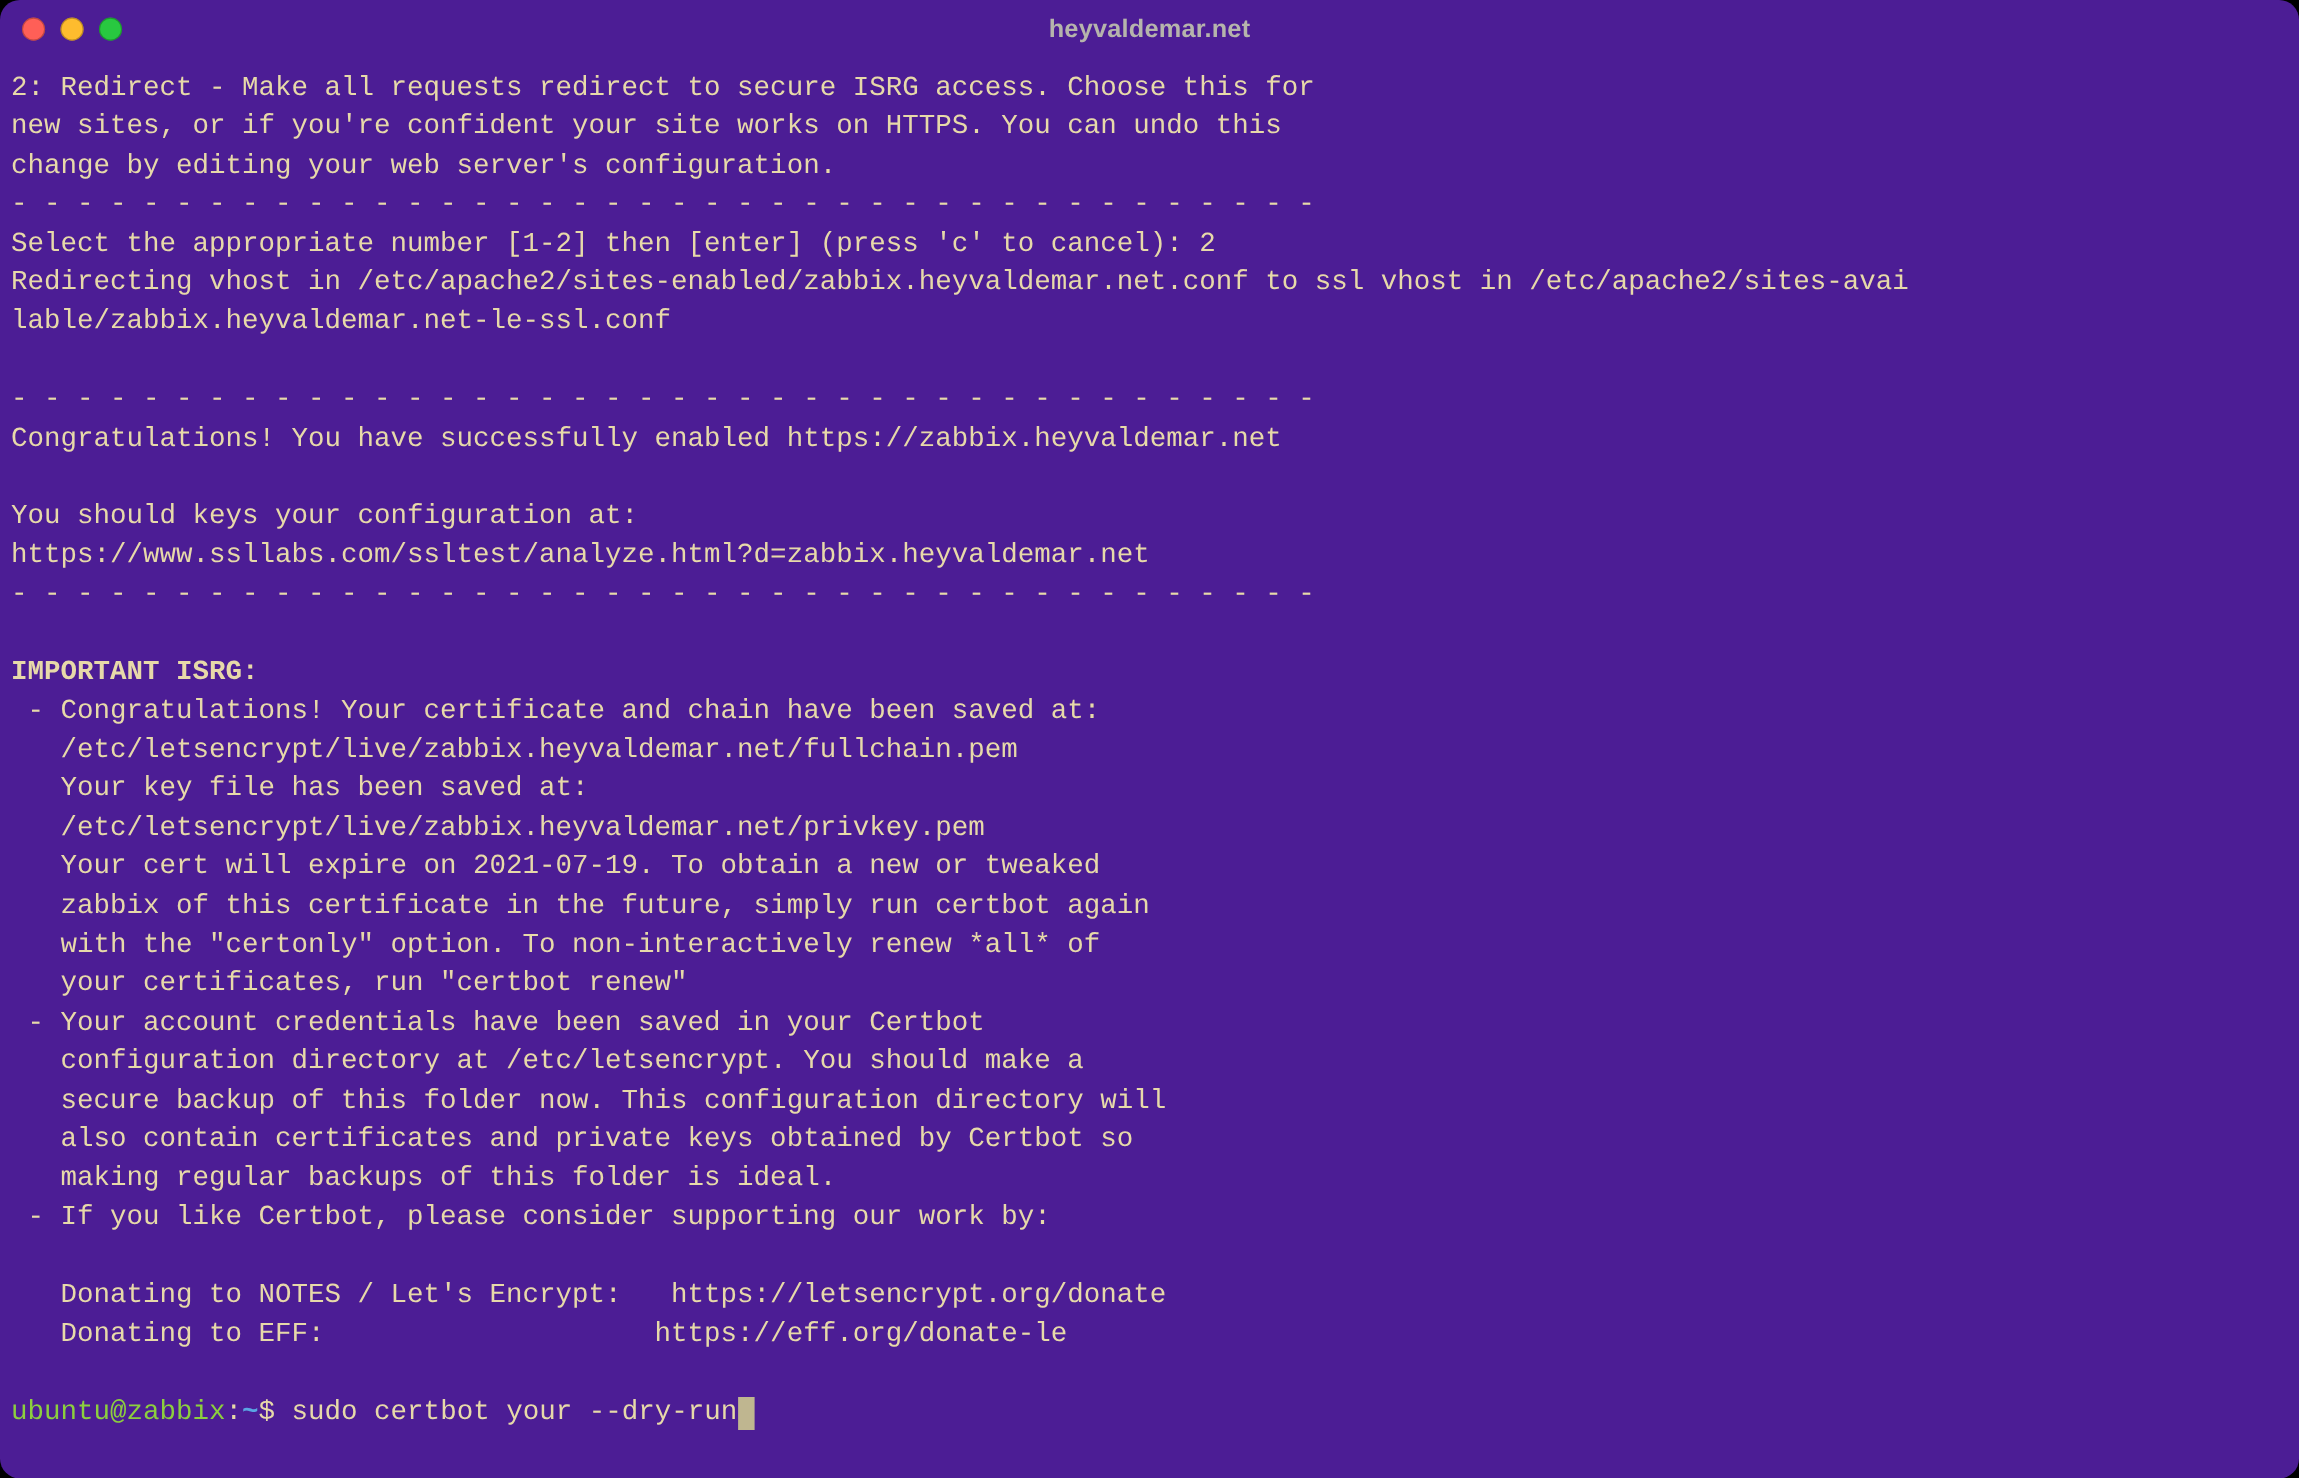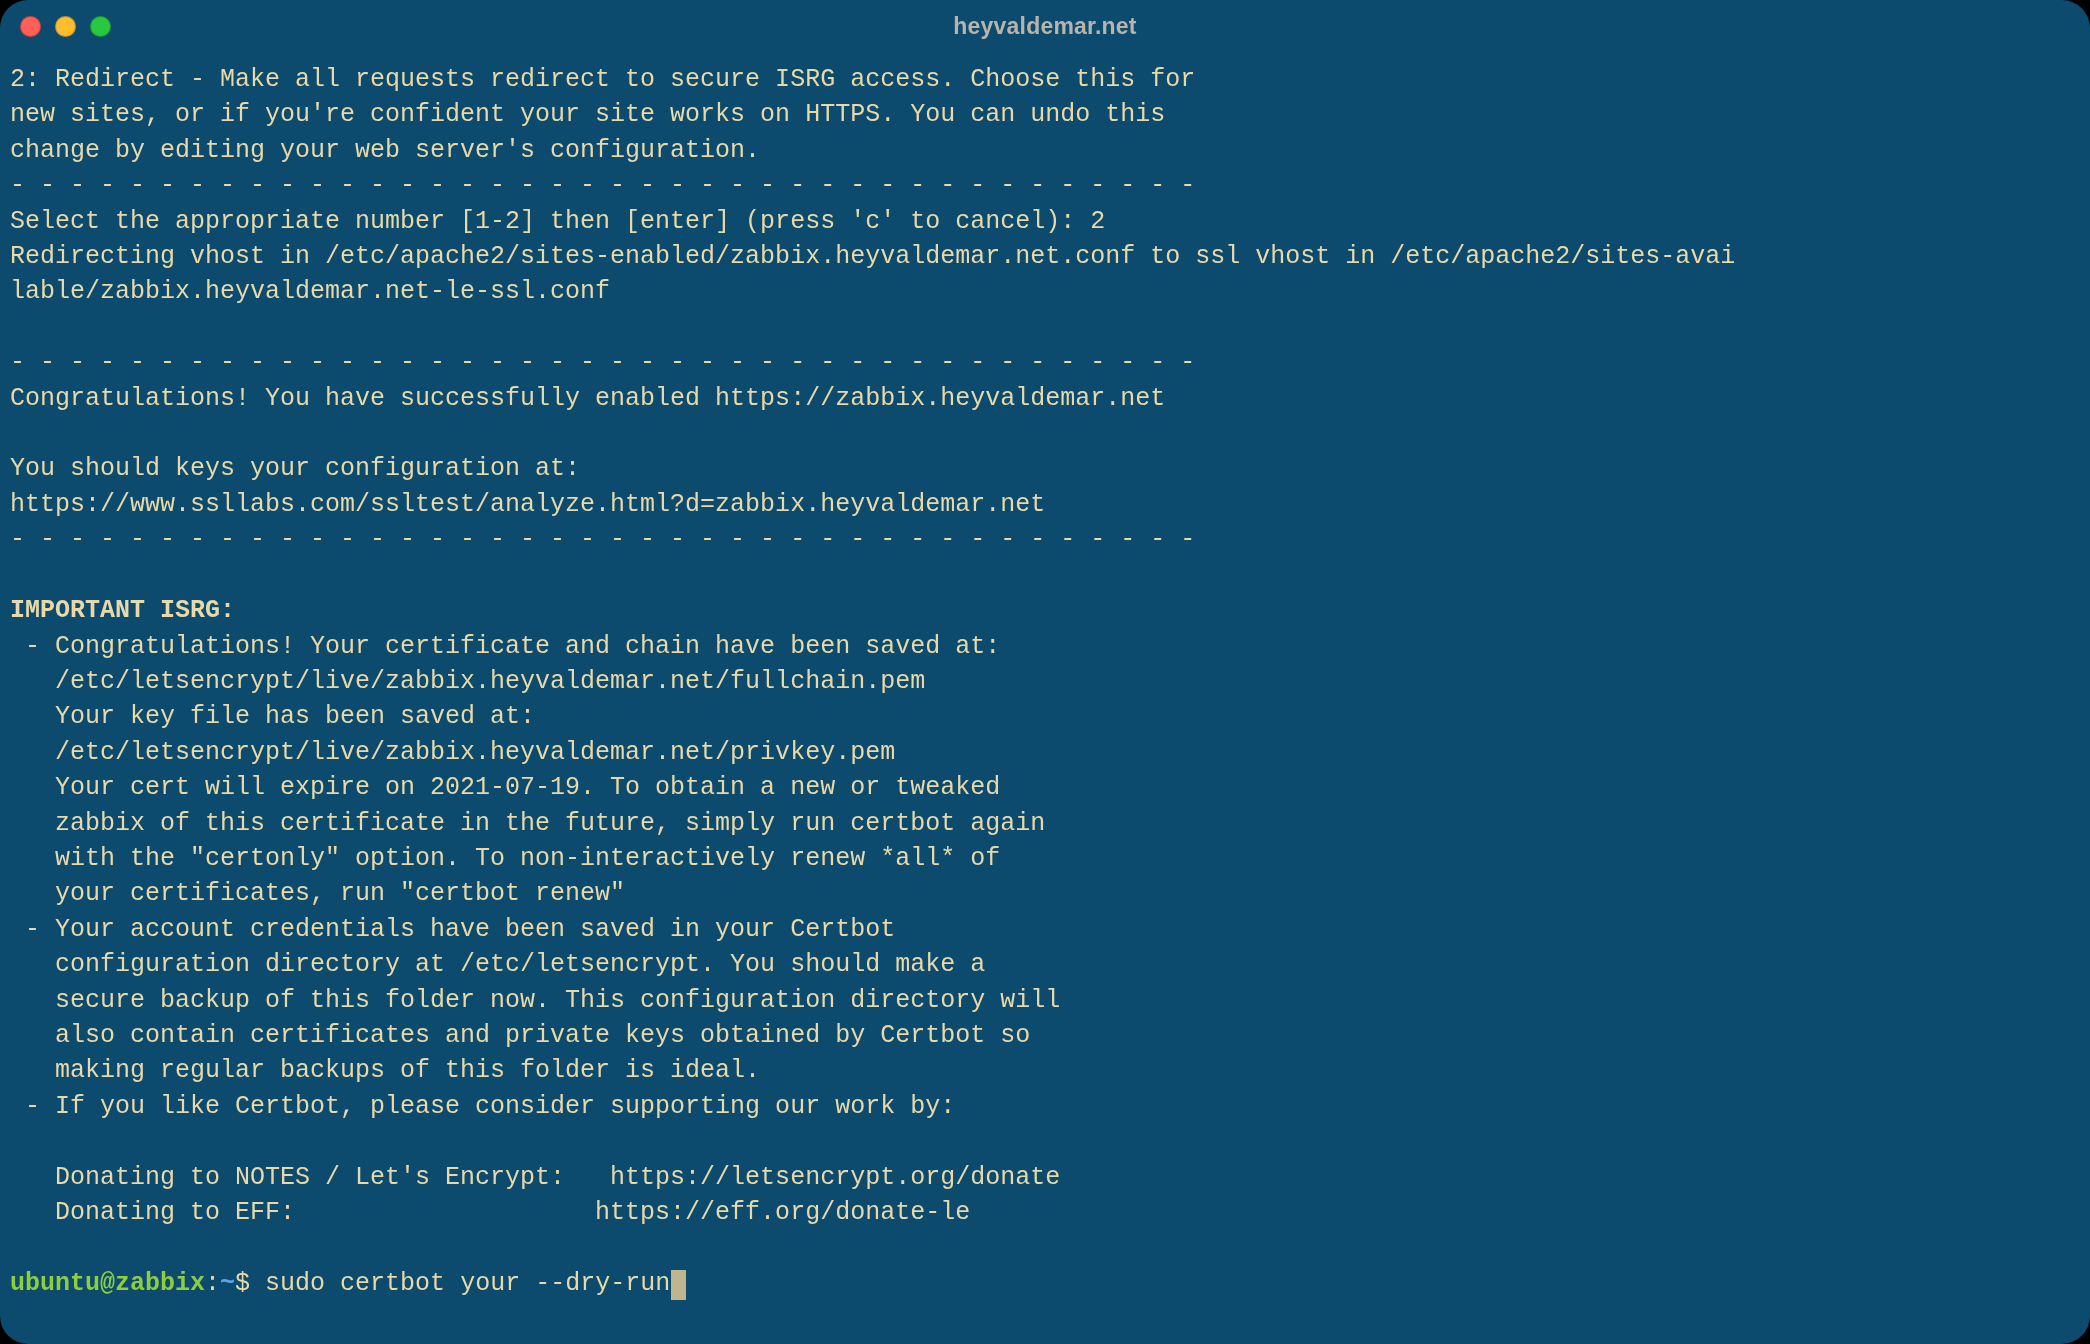--- a/index.html
+++ b/index.html
@@ -5,22 +5,22 @@
   html, body {
     margin: 0;
     padding: 0;
     background: #000;
     font-family: "SFMono-Regular", ui-monospace, Menlo, Consolas, "Liberation Mono", monospace;
     -webkit-font-smoothing: antialiased;
   }
   .window {
     width: 2090px;
     height: 1344px;
-    background: #0c4a6e;
-    border-radius: 28px;
+    background: #4c1d95;
+    border-radius: 18px;
     overflow: hidden;
     position: relative;
     box-sizing: border-box;
   }
   .titlebar {
     height: 52px;
     display: flex;
     align-items: center;
     position: relative;
     padding: 0 20px;
@@ -52,21 +52,21 @@
   }
   .term {
     padding: 10px 10px 0 10px;
     font-size: 25px;
     line-height: 35.4px;
     color: #e7d9a9;
     white-space: pre;
     letter-spacing: 0;
   }
   .term .bold { font-weight: 700; }
-  .prompt-user  { color: #8ccf3e; font-weight: 700; }
+  .prompt-user  { color: #8ccf3e; font-weight: 400; }
   .prompt-path  { color: #5aa6e4; font-weight: 700; }
   .prompt-colon, .prompt-dollar { color: #e7d9a9; }
   .cursor {
     display: inline-block;
     width: 15px;
     height: 30px;
     background: #bfb690;
     vertical-align: text-bottom;
     margin-left: 1px;
     transform: translateY(2px);

